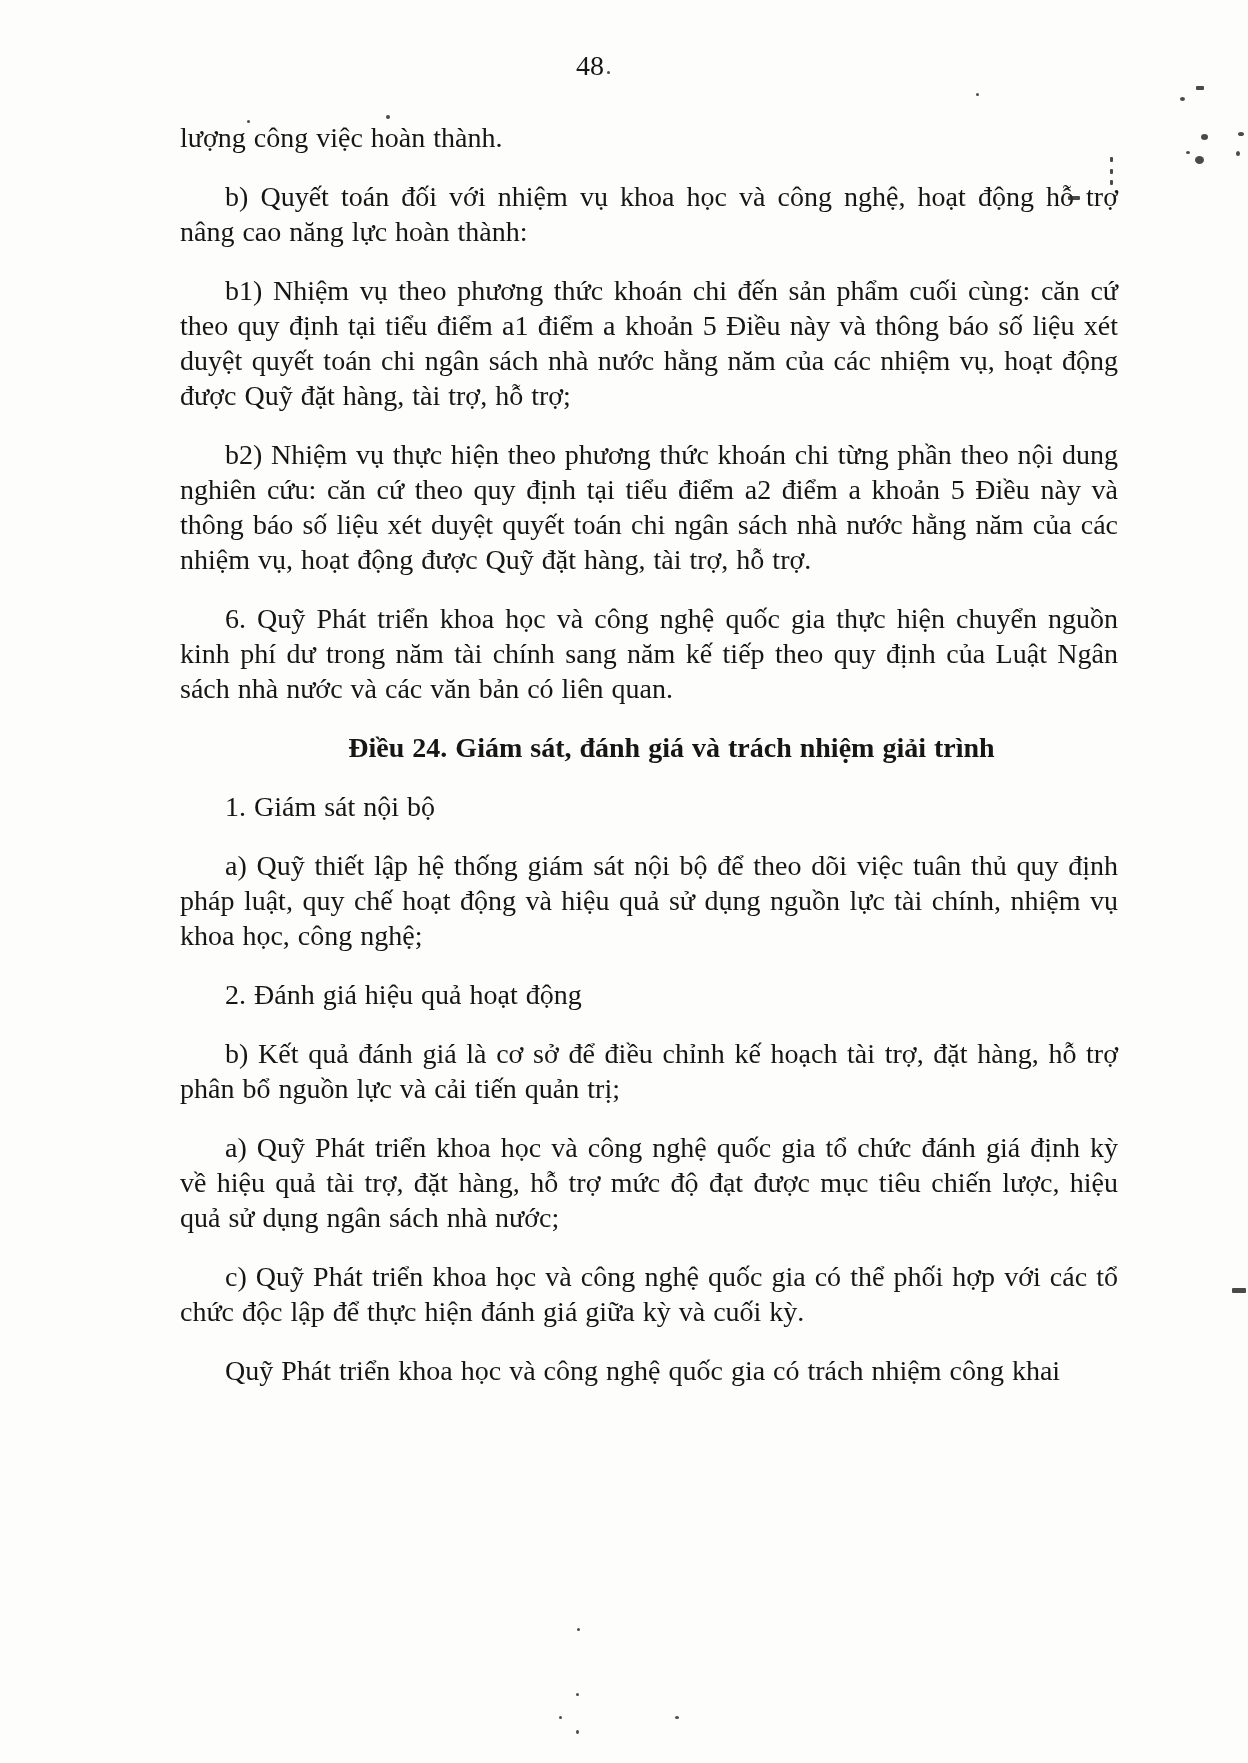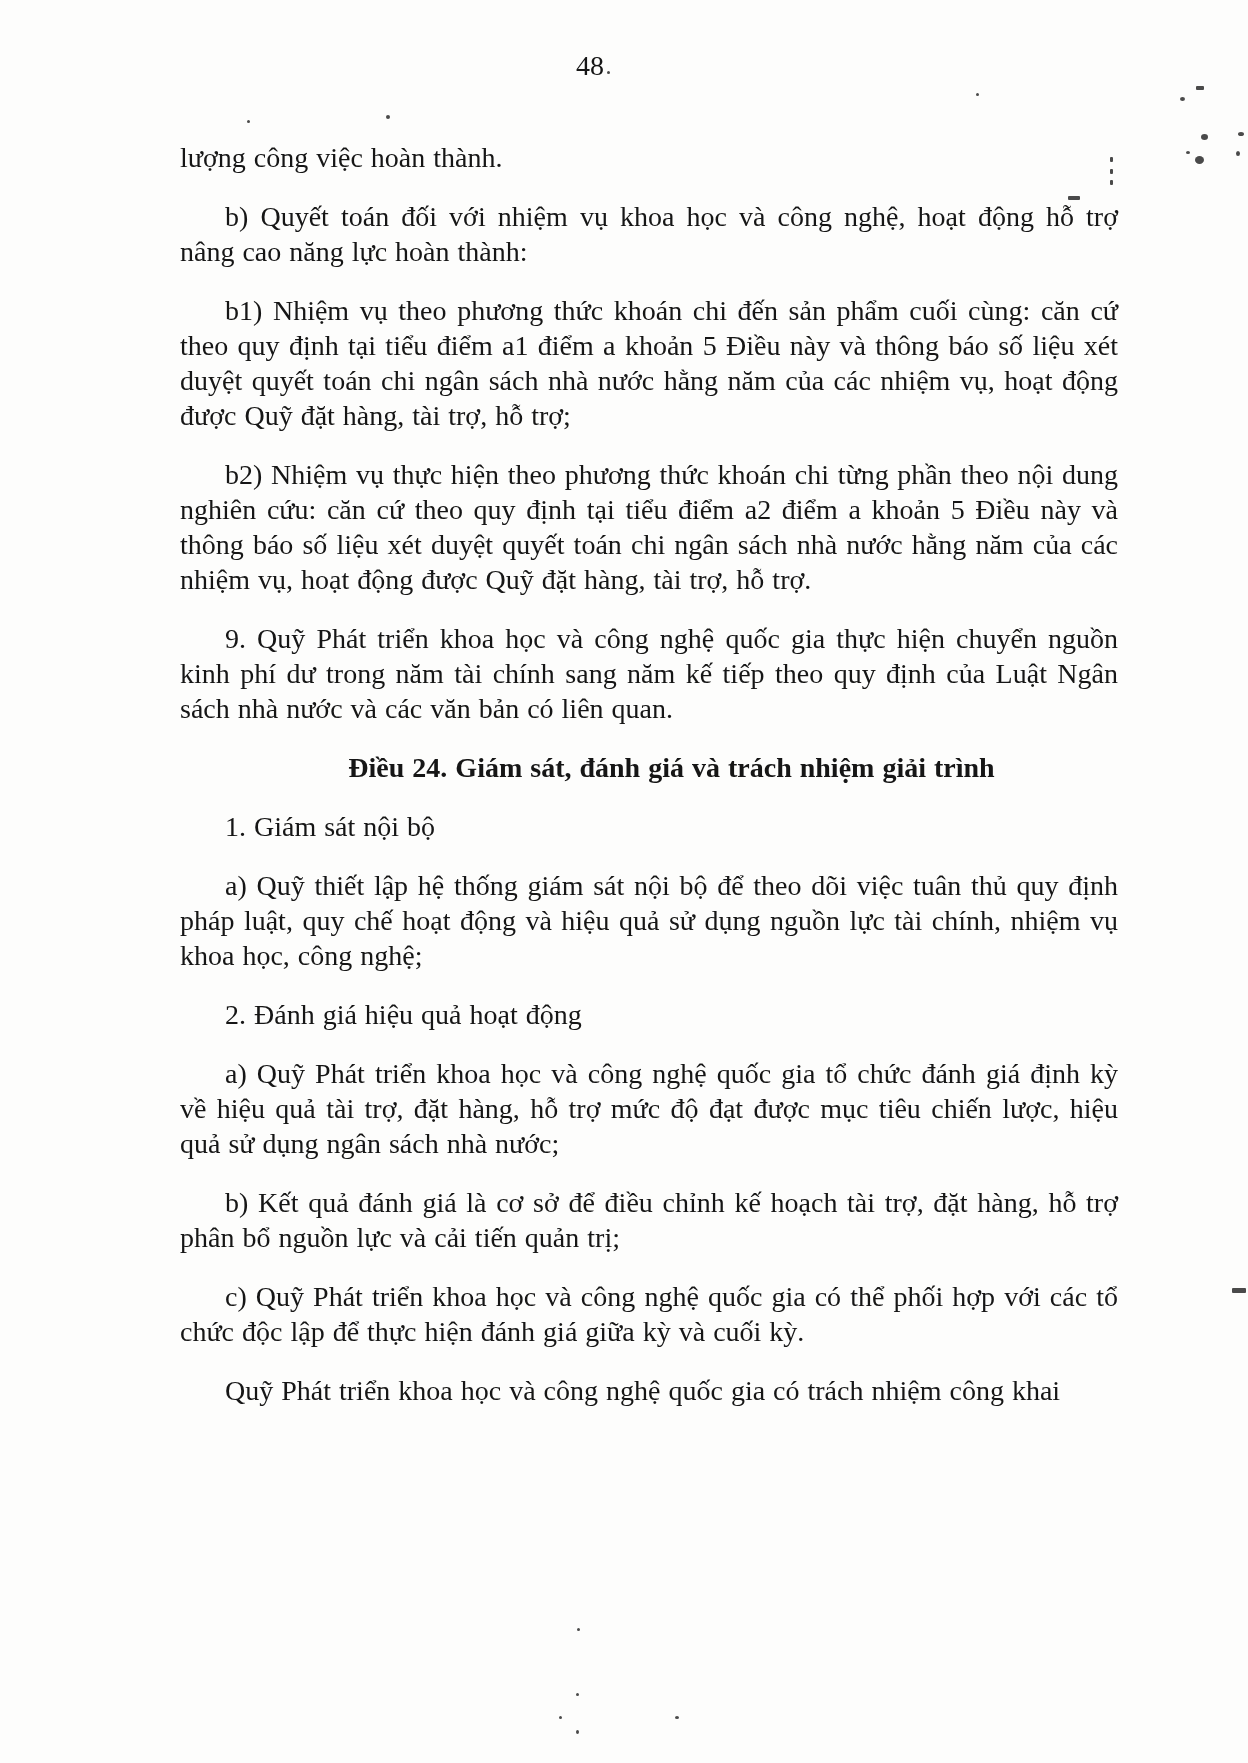--- a/index.html
+++ b/index.html
@@ -25,21 +25,20 @@
     line-height: 32px;
   }
   .doc-body {
     position: absolute;
     left: 180px;
     top: 120px;
     width: 938px;
     font-size: 28px;
     line-height: 35px;
     word-spacing: 1px;
-    margin-top: 20px;
   }
   .doc-body p.para {
     margin: 0 0 24px 0;
     text-align: justify;
     text-indent: 45px;
   }
   .doc-body p.continuation { text-indent: 0; }
   .doc-body p.heading {
     font-weight: bold;
     text-align: center;
@@ -57,27 +56,27 @@
 
 <div class="page" style="--paper: #fdfdfc; --ink: #161616;">
 
   <div class="page-number">48</div>
 
   <div class="doc-body">
       <p class="para continuation">lượng công việc hoàn thành.</p>
       <p class="para body">b) Quyết toán đối với nhiệm vụ khoa học và công nghệ, hoạt động hỗ trợ nâng cao năng lực hoàn thành:</p>
       <p class="para body">b1) Nhiệm vụ theo phương thức khoán chi đến sản phẩm cuối cùng: căn cứ theo quy định tại tiểu điểm a1 điểm a khoản 5 Điều này và thông báo số liệu xét duyệt quyết toán chi ngân sách nhà nước hằng năm của các nhiệm vụ, hoạt động được Quỹ đặt hàng, tài trợ, hỗ trợ;</p>
       <p class="para body">b2) Nhiệm vụ thực hiện theo phương thức khoán chi từng phần theo nội dung nghiên cứu: căn cứ theo quy định tại tiểu điểm a2 điểm a khoản 5 Điều này và thông báo số liệu xét duyệt quyết toán chi ngân sách nhà nước hằng năm của các nhiệm vụ, hoạt động được Quỹ đặt hàng, tài trợ, hỗ trợ.</p>
-      <p class="para body">9. Quỹ Phát triển khoa học và công nghệ quốc gia thực hiện chuyển nguồn kinh phí dư trong năm tài chính sang năm kế tiếp theo quy định của Luật Ngân sách nhà nước và các văn bản có liên quan.</p>
+      <p class="para body">6. Quỹ Phát triển khoa học và công nghệ quốc gia thực hiện chuyển nguồn kinh phí dư trong năm tài chính sang năm kế tiếp theo quy định của Luật Ngân sách nhà nước và các văn bản có liên quan.</p>
       <p class="para heading">Điều 24. Giám sát, đánh giá và trách nhiệm giải trình</p>
       <p class="para body">1. Giám sát nội bộ</p>
       <p class="para body">a) Quỹ thiết lập hệ thống giám sát nội bộ để theo dõi việc tuân thủ quy định pháp luật, quy chế hoạt động và hiệu quả sử dụng nguồn lực tài chính, nhiệm vụ khoa học, công nghệ;</p>
       <p class="para body">2. Đánh giá hiệu quả hoạt động</p>
+      <p class="para body">b) Kết quả đánh giá là cơ sở để điều chỉnh kế hoạch tài trợ, đặt hàng, hỗ trợ phân bổ nguồn lực và cải tiến quản trị;</p>
       <p class="para body">a) Quỹ Phát triển khoa học và công nghệ quốc gia tổ chức đánh giá định kỳ về hiệu quả tài trợ, đặt hàng, hỗ trợ mức độ đạt được mục tiêu chiến lược, hiệu quả sử dụng ngân sách nhà nước;</p>
-      <p class="para body">b) Kết quả đánh giá là cơ sở để điều chỉnh kế hoạch tài trợ, đặt hàng, hỗ trợ phân bổ nguồn lực và cải tiến quản trị;</p>
       <p class="para body">c) Quỹ Phát triển khoa học và công nghệ quốc gia có thể phối hợp với các tổ chức độc lập để thực hiện đánh giá giữa kỳ và cuối kỳ.</p>
       <p class="para body">Quỹ Phát triển khoa học và công nghệ quốc gia có trách nhiệm công khai</p>
     </div>
 
   <div class="noise" style="left:386px;  top:115px;  width:4px;  height:4px;"></div>
   <div class="noise" style="left:247px;  top:120px;  width:3px;  height:3px;"></div>
   <div class="noise" style="left:607px;  top:71px;   width:3px;  height:3px;"></div>
   <div class="noise" style="left:976px;  top:93px;   width:3px;  height:3px;"></div>
   <div class="noise rect" style="left:1196px; top:86px;   width:8px;  height:4px;"></div>
   <div class="noise" style="left:1180px; top:97px;   width:5px;  height:4px;"></div>

